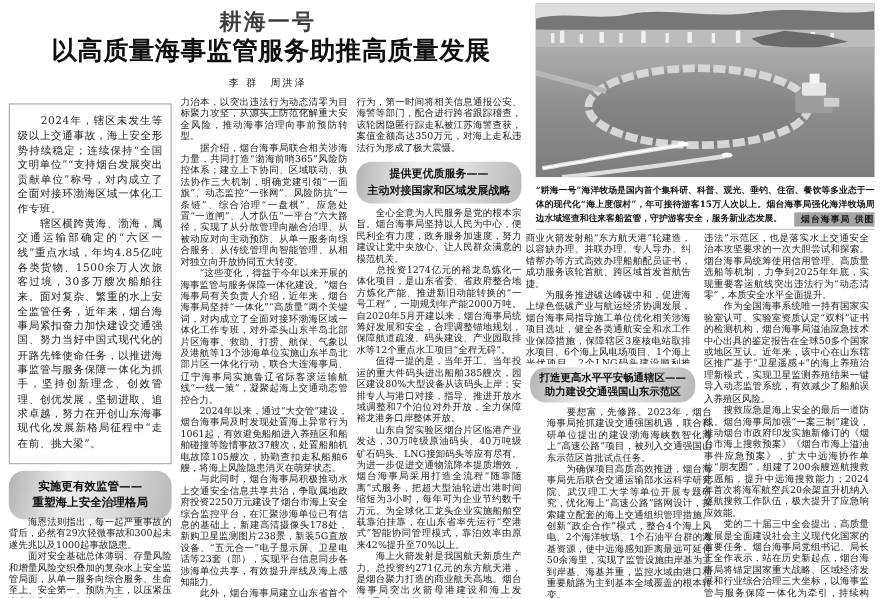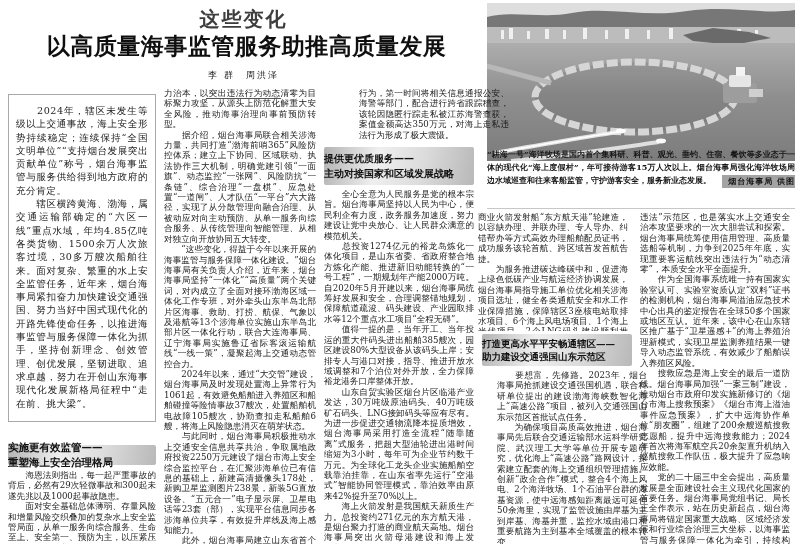--- a/index.html
+++ b/index.html
@@ -21,21 +21,21 @@
   .byline{
     position:absolute;left:0;top:69px;width:487px;text-align:center;
     font-size:9px;color:#222;
   }
   .byline span{border-bottom:1px solid #555;padding:0 2px 18px 2px;letter-spacing:2px;}
   .photo{
     position:absolute;left:487px;top:3px;width:308px;height:158px;
     background:#9a9a9a;overflow:hidden;
   }
   .caption{
-    position:absolute;left:487px;top:148px;width:308px;height:40px;
+    position:absolute;left:487px;top:166px;width:308px;height:40px;
     font-size:8px;line-height:13px;font-weight:600;color:#161616;
     text-align:justify;
   }
   .credit{
     position:absolute;right:0px;bottom:0px;font-weight:600;letter-spacing:1px;
     background:#a3a3a3;padding-left:6px;font-size:8px;
   }
   .caption-rule{
     position:absolute;left:487px;top:208px;width:308px;height:0;
     border-top:1px solid #c7c7c7;
@@ -46,42 +46,42 @@
   }
   .intro-box{
     position:absolute;left:8px;top:94px;width:148px;height:328px;
     border:1px solid #a9a9a9;box-sizing:border-box;padding:9px 7px;
     font-size:9.6px;line-height:13.3px;letter-spacing:0.5px;
     text-align:justify;white-space:pre-wrap;overflow:hidden;color:#222;
   }
   .sec-header{
     position:absolute;box-sizing:border-box;
     background:linear-gradient(100deg,#b3b3b3,#efefef 35%,#dcdcdc 65%,#b8b8b8);
-    display:flex;flex-direction:column;justify-content:center;align-items:flex-start;
+    display:flex;flex-direction:column;justify-content:center;align-items:center;
     font-family:"DejaVu Sans", sans-serif;font-weight:700;color:#111;
-    border-radius:2px;
+    border-radius:14px;
   }
   .sec-header .l{display:block;white-space:nowrap;}
-  #h1box{left:8px;top:445px;width:148px;height:20px;font-size:10.5px;line-height:15px;}
+  #h1box{left:8px;top:428px;width:148px;height:44px;font-size:10.5px;line-height:15px;}
   #h3box{left:324px;top:147px;width:150px;height:38px;font-size:10px;line-height:15px;}
   #h4box{left:482px;top:334px;width:150px;height:32px;font-size:9.5px;line-height:13.5px;}
   #col1-body{left:8px;top:470px;width:148px;height:74px;}
   #col2{left:164px;top:88px;width:152px;height:456px;}
-  #col3-top{left:324px;top:88px;width:150px;height:56px;margin-left:35px;}
+  #col3-top{left:324px;top:88px;width:150px;height:56px;}
   #col3-body{left:324px;top:189px;width:150px;height:355px;}
   #col4-top{left:478px;top:212px;width:150px;height:119px;}
   #col4-body{left:482px;top:370px;width:150px;height:174px;margin-left:15px;}
   #col5{left:640px;top:212px;width:150px;height:332px;}
 </style>
 </head>
 <body>
 
 <div id="page">
 
-  <div class="kicker">这些变化</div>
+  <div class="kicker">耕海一号</div>
   <div class="headline">以高质量海事监管服务助推高质量发展</div>
   <div class="byline">
     <span>李 群　周洪泽</span>
   </div>
 
   <div class="photo">
     <svg width="308" height="158" viewBox="0 0 308 158" preserveAspectRatio="none">
       <defs>
         <linearGradient id="sea" x1="0" y1="0" x2="0" y2="1">
           <stop offset="0" stop-color="#adadad"></stop>
@@ -124,21 +124,21 @@
       <ellipse cx="174" cy="138" rx="5" ry="2.4" fill="#fafafa"></ellipse>
     </svg>
   </div>
 
   <div class="caption">
     <span>“耕海一号”海洋牧场是国内首个集科研、科普、观光、垂钓、住宿、餐饮等多业态于一体的现代化“海上度假村”，年可接待游客15万人次以上。烟台海事局强化海洋牧场周边水域巡查和往来客船监管，守护游客安全，服务新业态发展。</span>
     <span class="credit">烟台海事局 供图</span>
   </div>
   <div class="caption-rule"></div>
 
-  <div class="intro-box">　　2024年，辖区未发生等级以上交通事故，海上安全形势持续稳定；连续保持“全国文明单位”“支持烟台发展突出贡献单位”称号，烟台海事监管与服务供给得到地方政府的充分肯定。
+  <div class="intro-box">　　2024年，辖区未发生等级以上交通事故，海上安全形势持续稳定；连续保持“全国文明单位”“支持烟台发展突出贡献单位”称号，对内成立了全面对接环渤海区域一体化工作专班。
 　　辖区横跨黄海、渤海，属交通运输部确定的“六区一线”重点水域，年均4.85亿吨各类货物、1500余万人次旅客过境，30多万艘次船舶往来。面对复杂、繁重的水上安全监管任务，近年来，烟台海事局紧扣奋力加快建设交通强国、努力当好中国式现代化的开路先锋使命任务，以推进海事监管与服务保障一体化为抓手，坚持创新理念、创效管理、创优发展，坚韧进取、追求卓越，努力在开创山东海事现代化发展新格局征程中“走在前、挑大梁”。</div>
 
   <div class="sec-header" id="h1box">
     <span class="l">实施更有效监管——</span>
     <span class="l">重塑海上安全治理格局</span>
   </div>
   <div class="bodytext" id="col1-body">　　海恩法则指出，每一起严重事故的背后，必然有29次轻微事故和300起未遂先兆以及1000起事故隐患。
 　　面对安全基础总体薄弱、存量风险和增量风险交织叠加的复杂水上安全监管局面，从单一服务向综合服务、生命至上、安全第一、预防为主，以压紧压实主体和监管责任为目标聚</div>
 
   <div class="bodytext" id="col2">力治本，以突出违法行为动态清零为目标聚力攻坚，从源头上防范化解重大安全风险，推动海事治理向事前预防转型。

